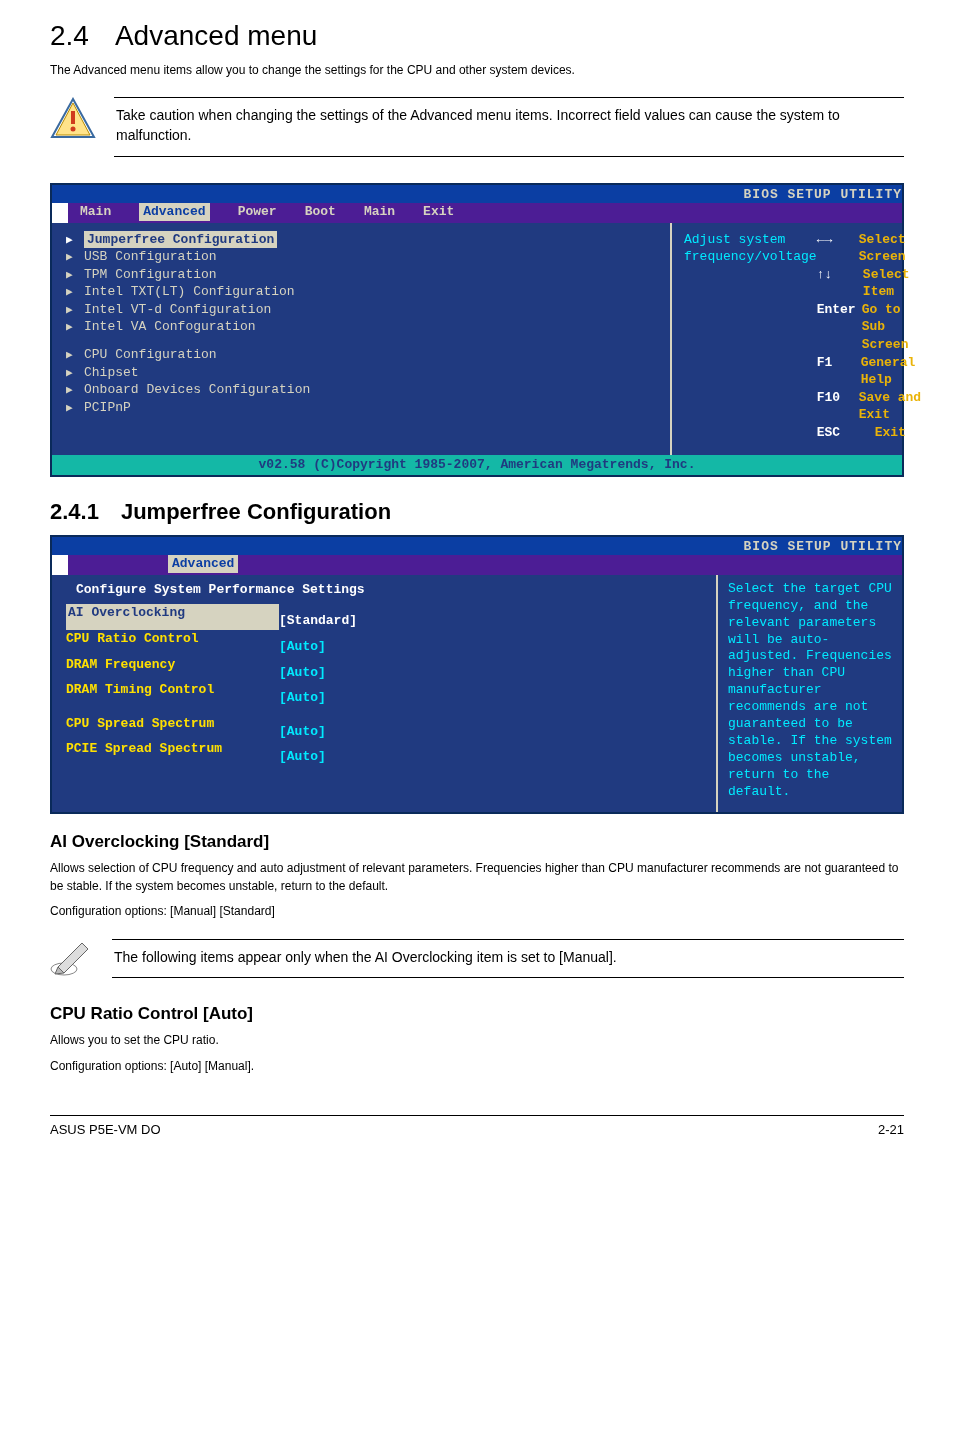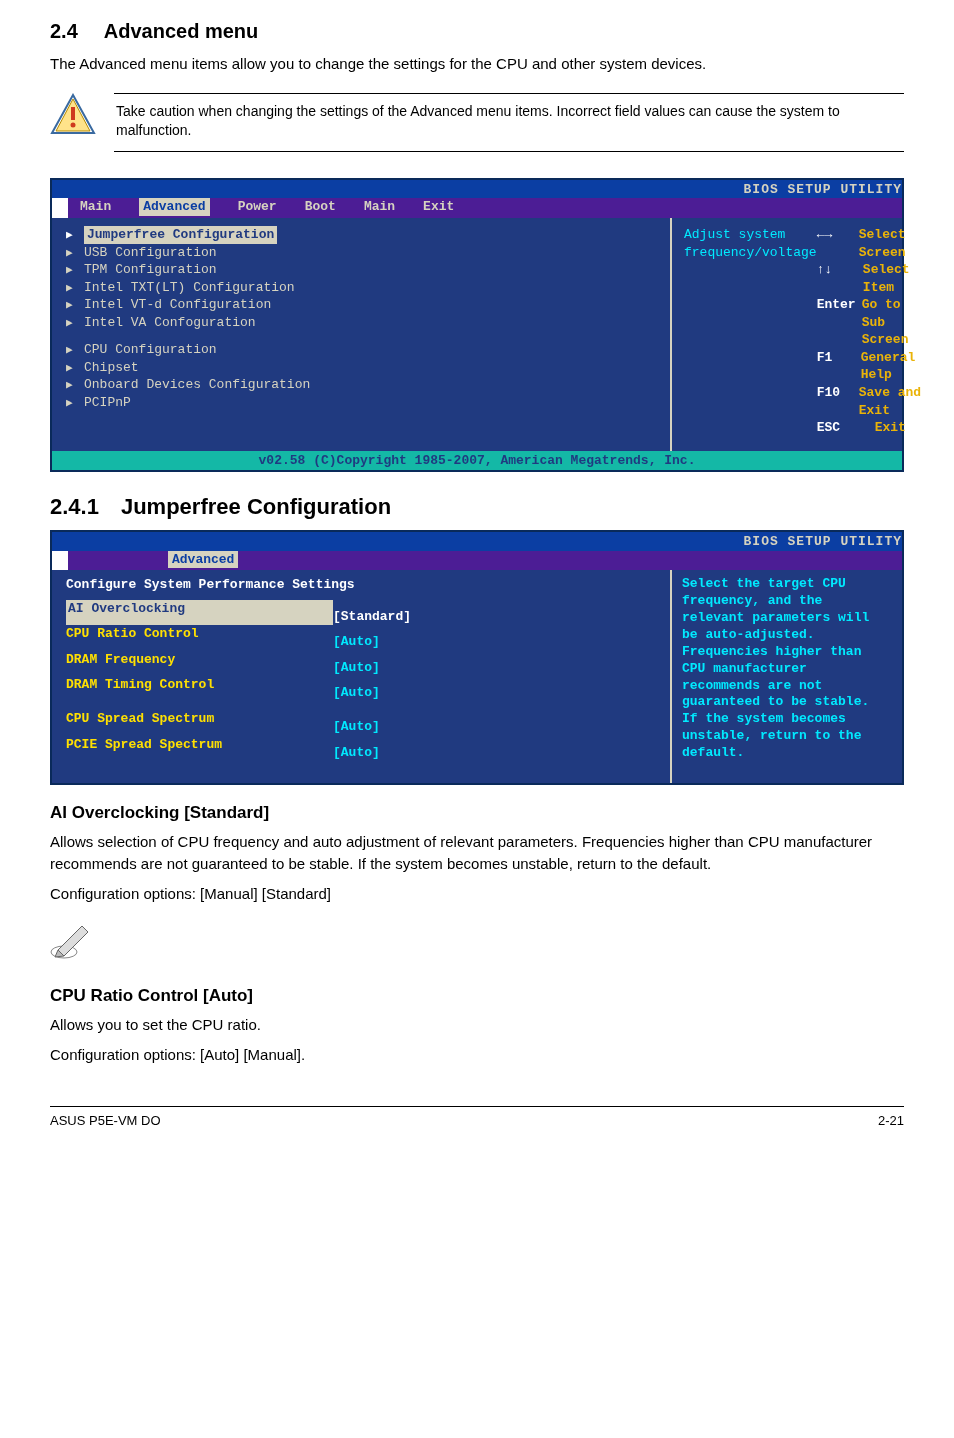--- a/index.html
+++ b/index.html
@@ -5,27 +5,27 @@
     * { margin: 0; padding: 0; box-sizing: border-box; }
     body {
       font-family: Arial, Helvetica, sans-serif;
       background: #fff;
       color: #000;
       width: 954px;
       margin: 0 auto;
       padding: 20px 50px 30px 50px;
     }
     h1.main-title {
-      font-size: 20px;
-      font-weight: bold;
+      font-size: 28px;
+      font-weight: normal;
       margin-bottom: 10px;
     }
     h1.main-title .num { margin-right: 26px; }
     p.body-text {
-      font-size: 15px;
+      font-size: 12px;
       line-height: 1.45;
       margin-bottom: 8px;
     }
 
     
     .callout {
       display: flex;
       align-items: flex-start;
       gap: 18px;
       padding: 10px 0;
@@ -110,33 +110,32 @@
       padding: 1px 0;
     }
 
     
     .bios-main2 { display:flex; background:#203a80; color:#d6d3c0; }
     .bios-left2 {
       flex: 1;
       padding: 6px 14px 12px 14px;
       border-right: 2px solid #d6d3c0;
     }
-    .bios-left2 .heading { color:#fff; font-weight:bold; margin-bottom:6px; }
+    .bios-left2 .heading { color:#fff; font-weight:bold; margin-bottom:6px;margin-left:10px; }
     .setting { display:flex; }
-    .setting .lbl { width: 267px; color:#ffe000; font-weight:bold; }
+    .setting .lbl { width: 213px; color:#ffe000; font-weight:bold; }
     .setting.sel .lbl { background:#d6d3c0; color:#203a80; padding:0 2px; }
     .setting .val { color:#00eaff; font-weight:bold;margin-top:8px; }
     .setting.sel .val { color:#fff; font-weight:bold;}
     .bios-right2 {
-      width: 230px;
+      width: 184px;
       padding: 6px 10px 12px 10px;
       color:#00eaff;
       white-space: normal;
       line-height: 1.3;
-      font-weight: bold;
     }
     .set-gap { height: 8px; }
 
     
     h2.sub-title {
       font-size: 22px;
       font-weight: bold;
       margin: 4px 0 10px 0;
     }
     h2.sub-title .num { margin-right: 22px; }
@@ -315,20 +314,21 @@
 <p class="body-text">Configuration options: [Manual] [Standard]</p>
 
 <div class="callout">
   <div class="icon-col">
     <svg class="pencil-icon" width="44" height="38" viewBox="0 0 44 38">
       <ellipse cx="14" cy="30" rx="13" ry="6" fill="none" stroke="#888" stroke-width="1"></ellipse>
       <polygon points="8,28 32,4 38,10 14,34" fill="#ddd" stroke="#666" stroke-width="1"></polygon>
       <polygon points="8,28 14,34 5,35" fill="#bbb" stroke="#666" stroke-width="1"></polygon>
     </svg>
   </div>
+  <div class="text-col">The following items appear only when the AI Overclocking item is set to [Manual].</div>
 </div>
 
 <h3 class="setting-title">CPU Ratio Control [Auto]</h3>
 <p class="body-text">Allows you to set the CPU ratio.</p>
 <p class="body-text">Configuration options: [Auto] [Manual].</p>
 
 <div class="page-footer">
   <span>ASUS P5E-VM DO</span>
   <span>2-21</span>
 </div>

